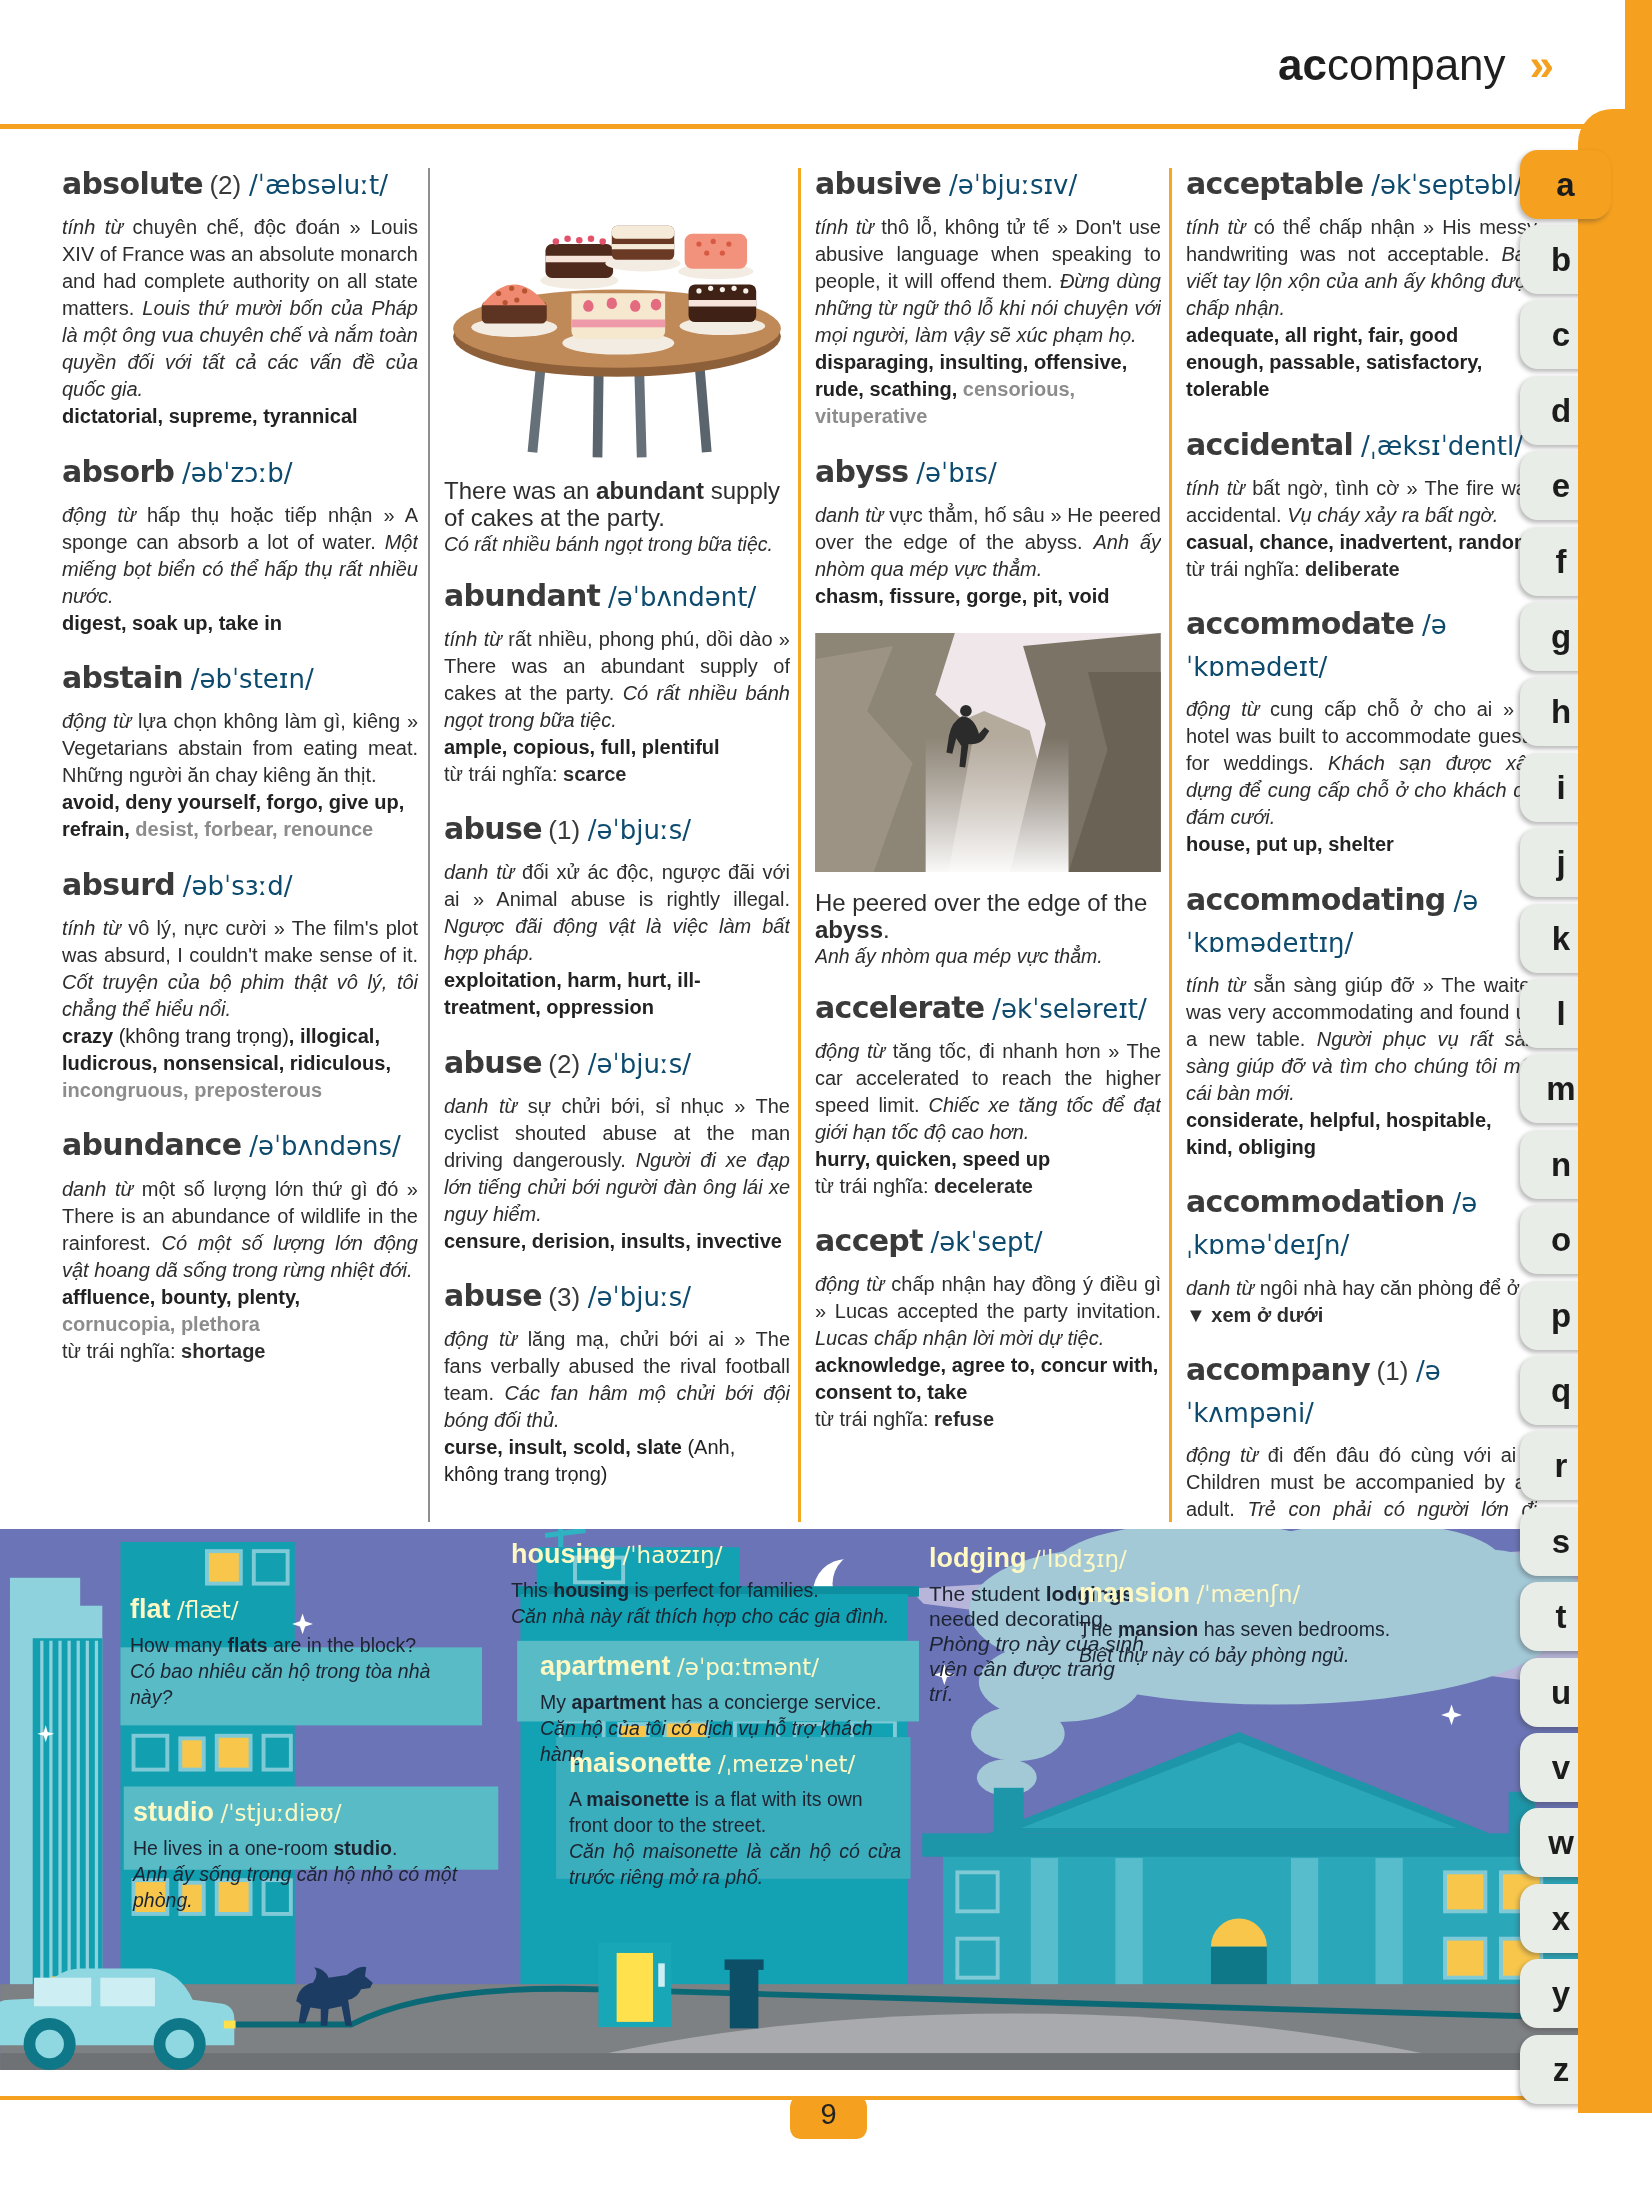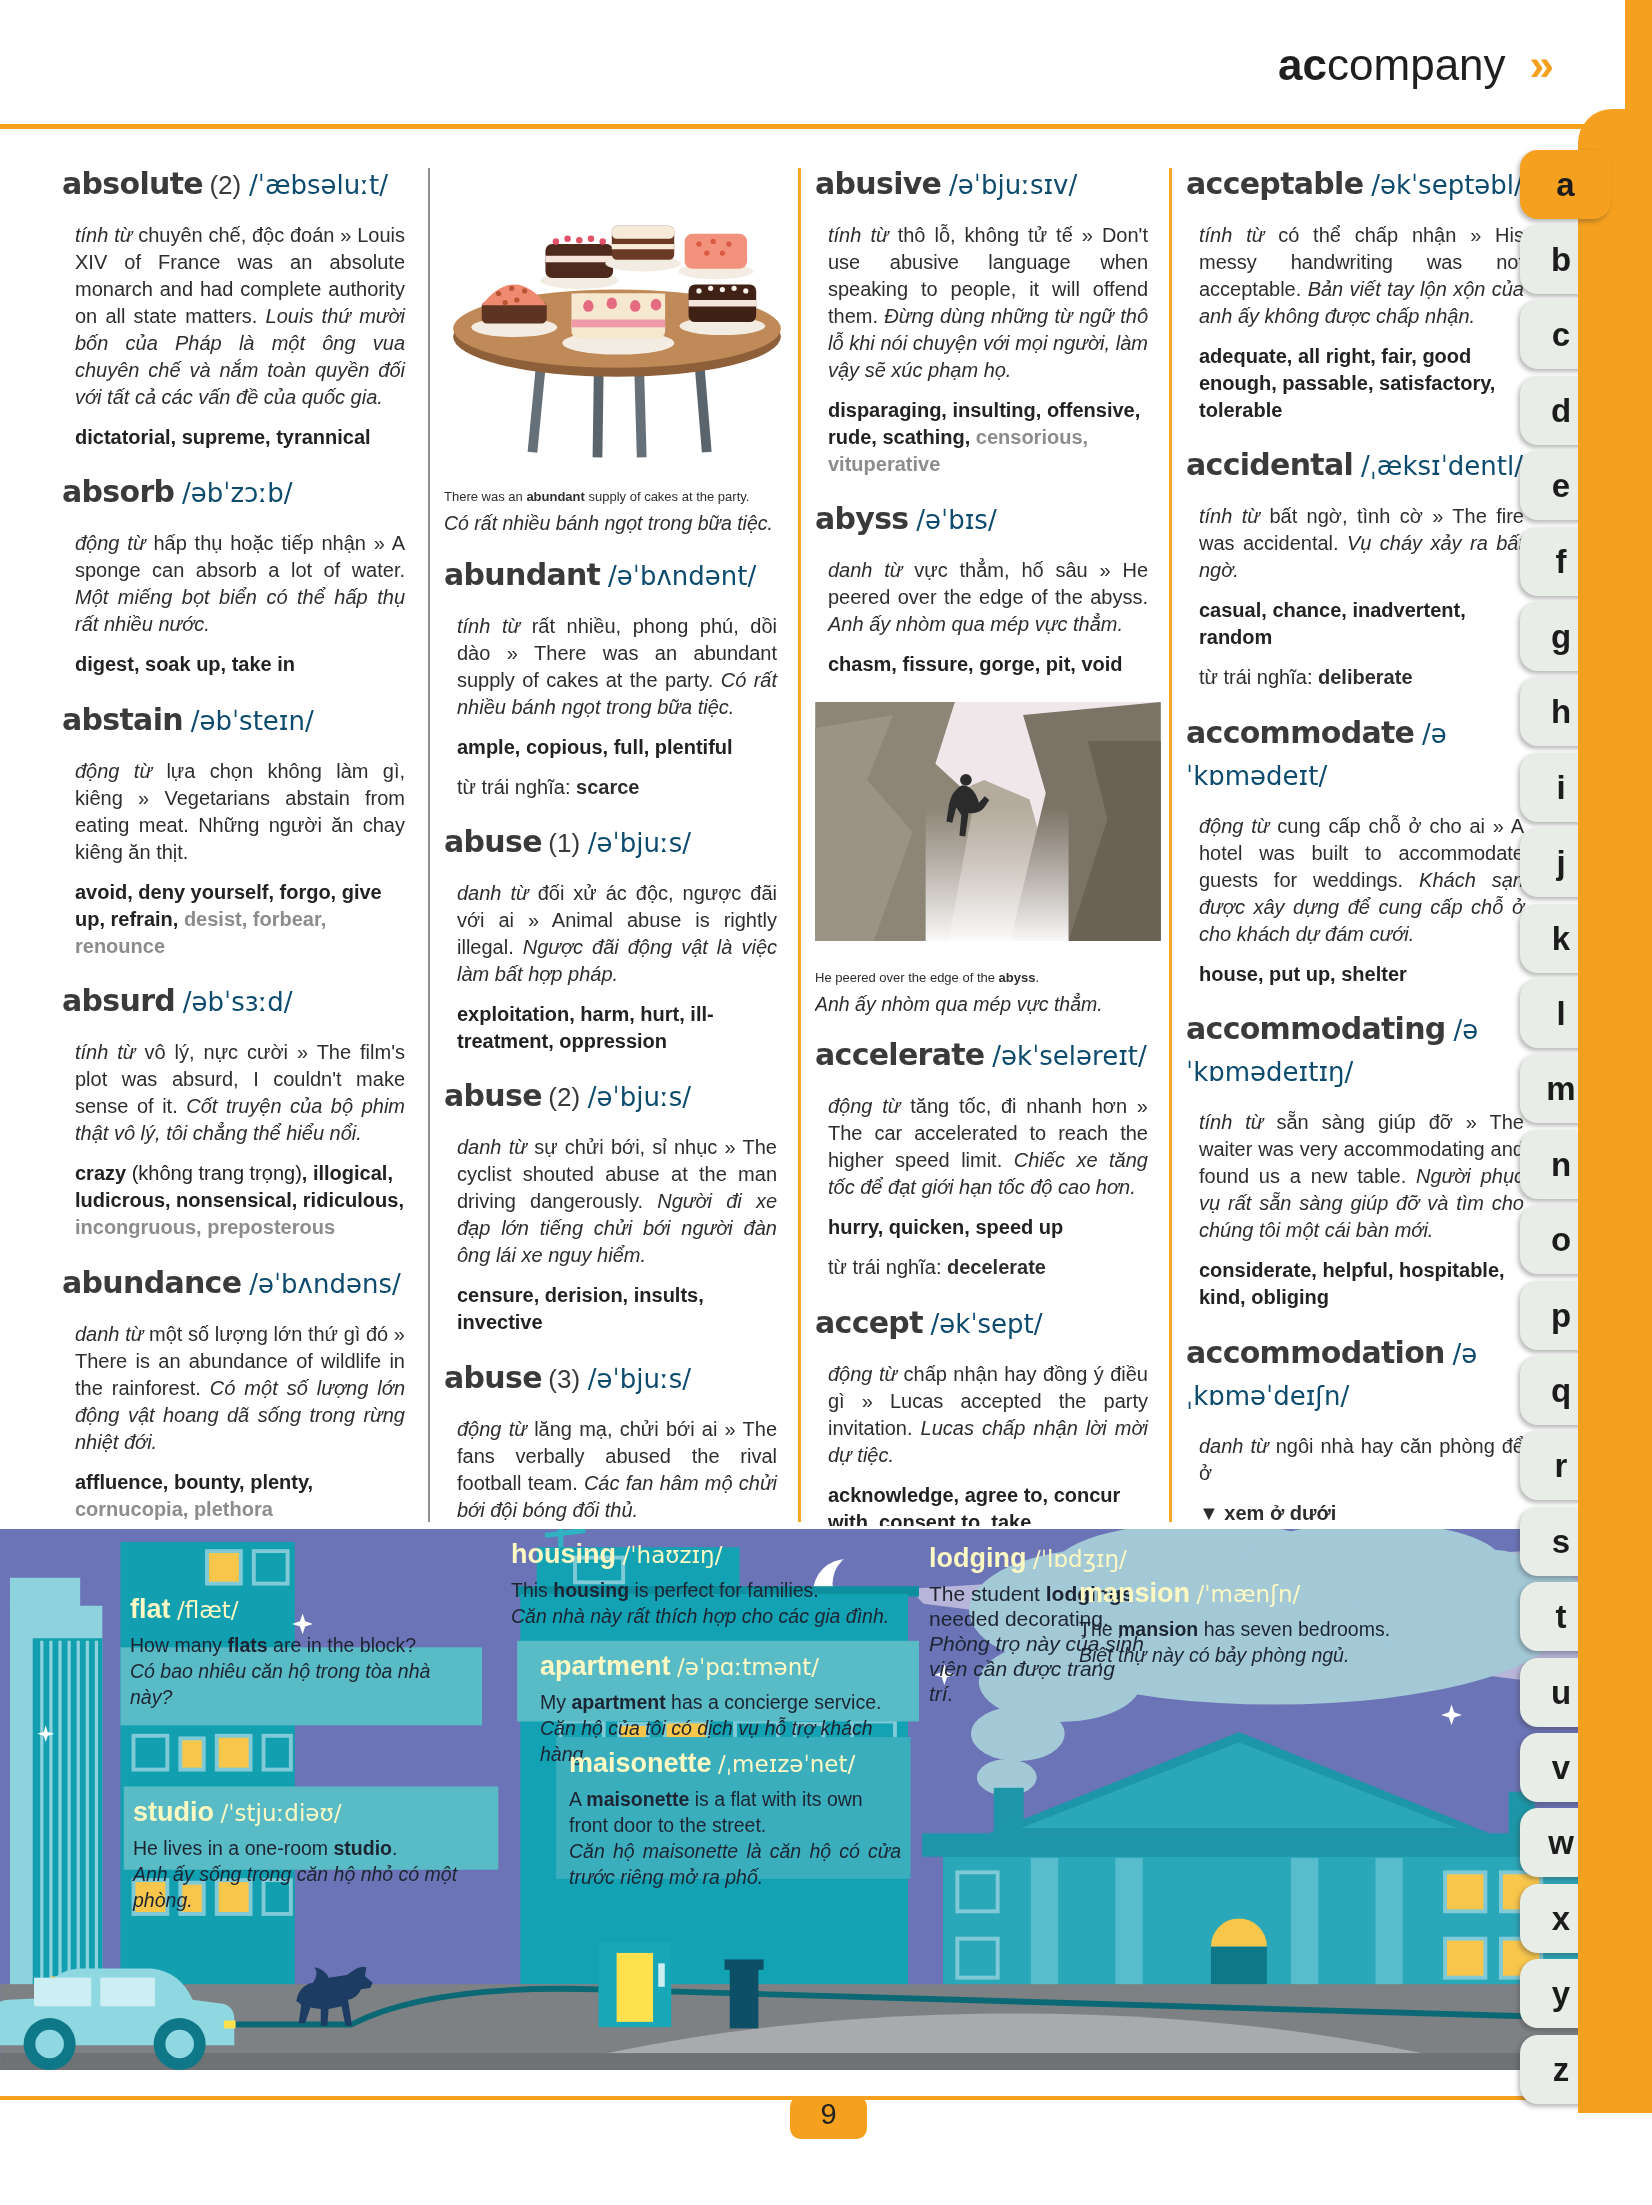--- a/index.html
+++ b/index.html
@@ -33,32 +33,32 @@
   #sep1{left:428px;width:2px;background:#8f8f8f;}
   #sep2{left:798px;width:2.6px;background:#f5a623;}
   #sep3{left:1169px;width:2.6px;background:#f5a623;}
 
   .entry{margin-bottom:23.4px;}
   .hw{margin-bottom:5.2px;line-height:36px;}
   .hw .w{font-family:"DejaVu Sans","Liberation Sans",sans-serif;font-weight:bold;
          font-size:30px;color:#3a3a3a;letter-spacing:-0.7px;}
   .hw .sn{font-size:26px;color:#3a3a3a;margin-left:6.5px;}
   .hw .ph{font-family:"DejaVu Sans",sans-serif;font-size:26px;color:#0c4a6e;margin-left:7.8px;}
-  .entry p{margin:13px;font-size:20px;line-height:27px;}
+  .entry p{margin:0;font-size:20px;line-height:27px;}
   p.bodytext{text-align:justify;}
   p.syn{font-weight:bold;color:#222;}
   p.syn .rg{font-weight:normal;}
   p.ant .antw{font-weight:bold;}
   p.note{font-weight:bold;}
   .it{font-style:italic;}
   .bdg{font-weight:bold;}
   .gy{font-weight:bold;color:#8c8c8c;}
 
   figure{margin:0 0 11.7px 0;}
-  .caption{margin:21px 0 0 0;font-size:13px;line-height:27px;}
+  .caption{margin:15px 0 0 0;font-size:24px;line-height:27px;}
   .caption .bdg{font-weight:bold;}
   .cap-vi{font-style:italic;margin:0 0 19.5px 0;font-size:19.5px;line-height:27px;}
 
   
   #panel{position:absolute;left:0;top:1529px;width:1587px;height:541px;background:#6b74b6;overflow:hidden;}
   #panel svg{position:absolute;left:0;top:0;}
   .pblock{position:absolute;z-index:5;color:#1d2431;}
   .pblock .p-head{font-weight:bold;font-size:27px;line-height:43px;color:#fef9c3;}
   .pblock .p-head .p-phon{font-weight:normal;font-size:23px;font-family:"DejaVu Sans",sans-serif;margin-left:6.5px;}
   .pblock p{margin:0;font-size:19.5px;line-height:26px;}

